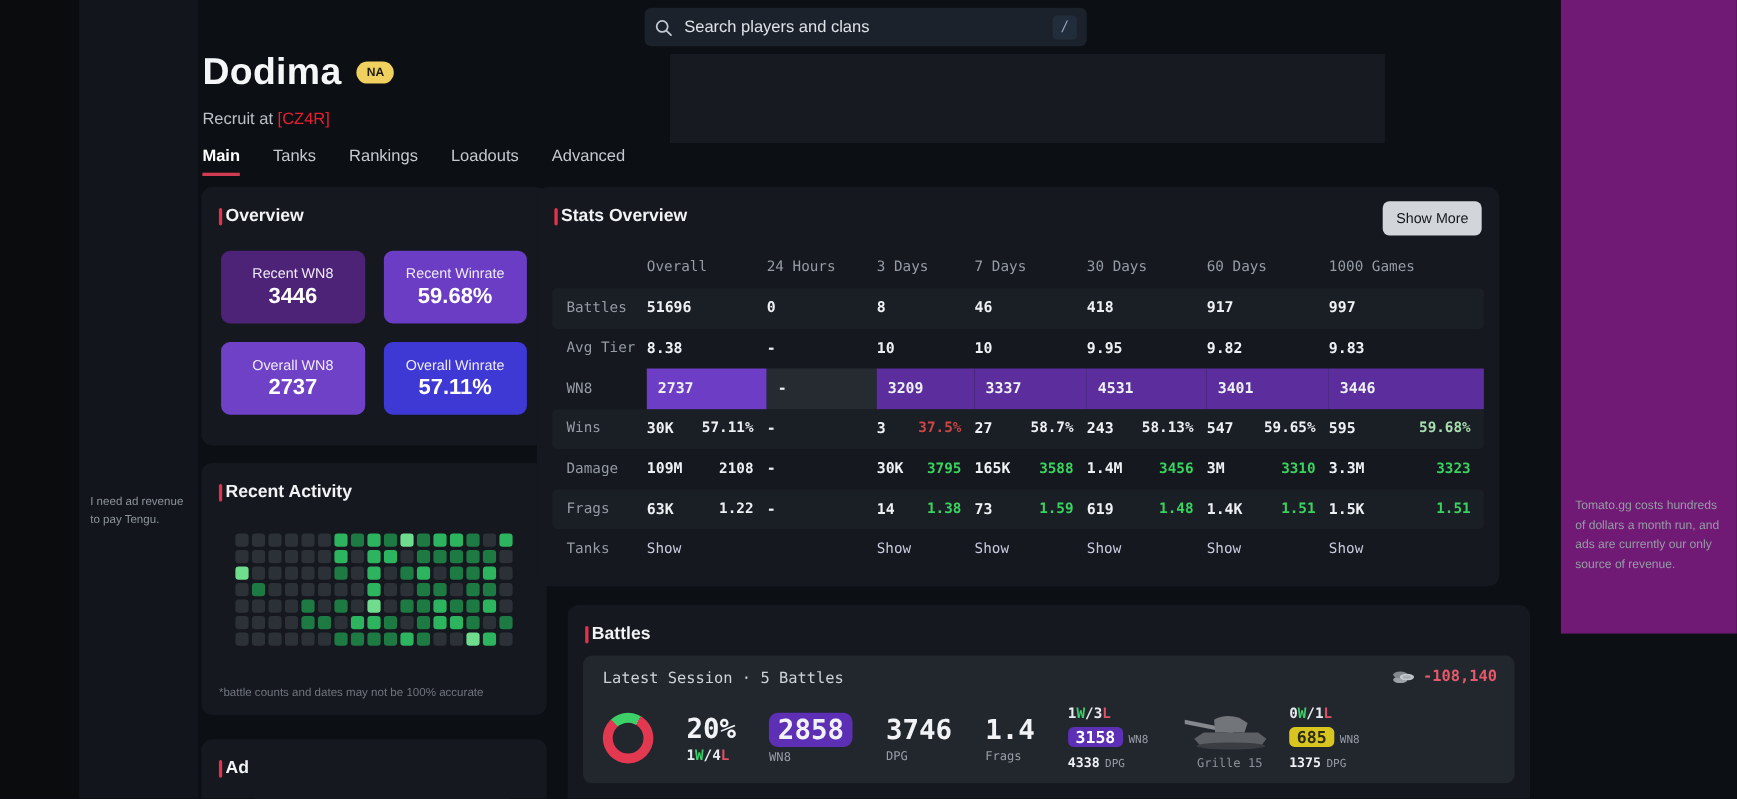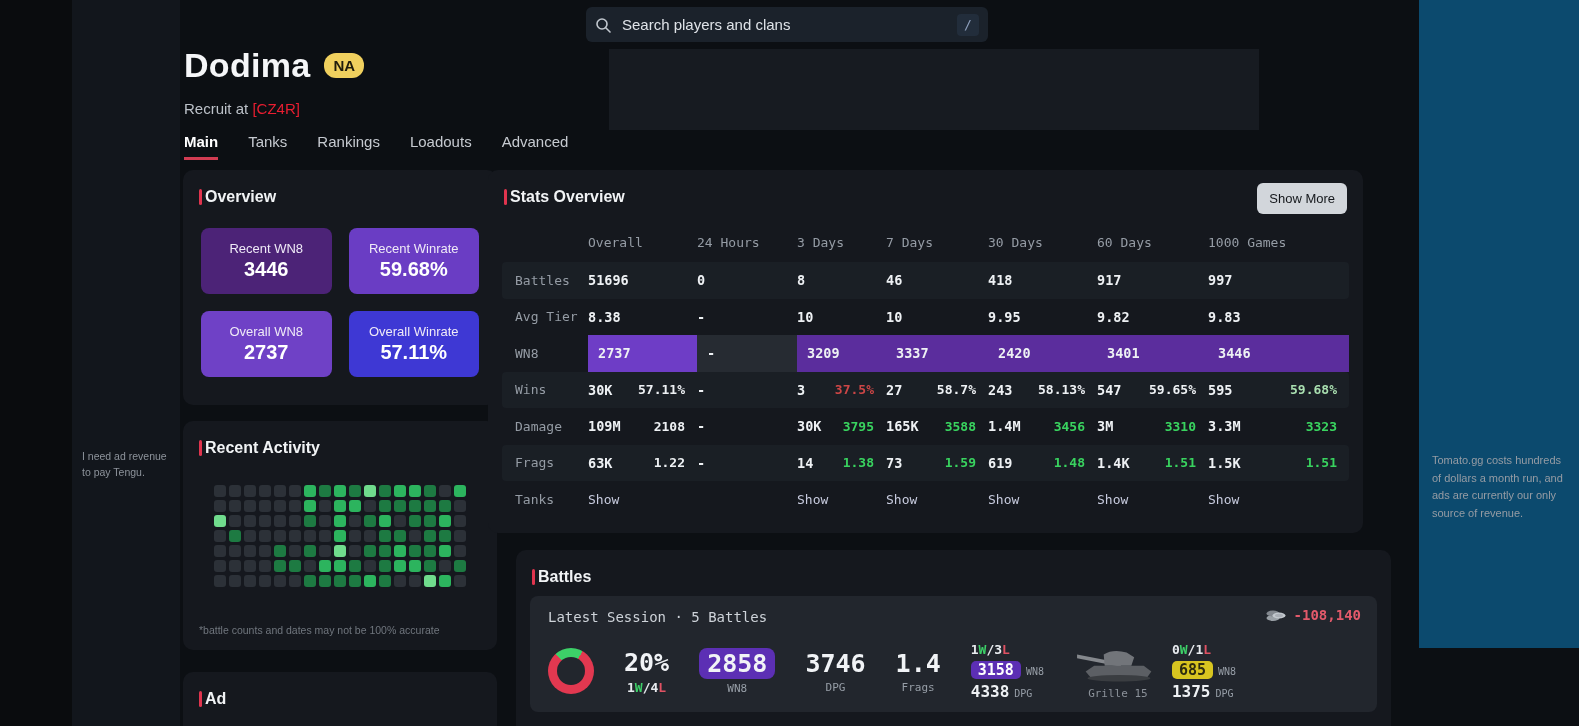--- a/index.html
+++ b/index.html
@@ -6,37 +6,37 @@
   body{
     width:1579px;height:726px;position:relative;overflow:hidden;
     background:#0c0f13;font-family:"Liberation Sans",sans-serif;
   }
   .mono{font-family:"DejaVu Sans Mono",monospace}
 
   
   .left-gutter{position:absolute;left:0;top:0;width:72px;height:726px;background:#0a0c0e}
   .left-panel{position:absolute;left:72px;top:0;width:108px;height:726px;background:#12161c;box-sizing:border-box}
   .left-note{margin-top:448px;padding:0 10px;font-size:10.5px;line-height:1.55;color:#8d939b}
-  .right-panel{position:absolute;left:1419px;top:0;width:160px;height:648px;background:#0c4a6e;box-sizing:border-box}
+  .right-panel{position:absolute;left:1419px;top:0;width:160px;height:576px;background:#701a75;box-sizing:border-box}
   .right-note{margin-top:452px;padding:0 13px;font-size:11px;line-height:1.6;color:#969ca4}
 
   
   .search-bar{position:absolute;left:586px;top:7px;width:402px;height:35px;background:#1b222b;
     border-radius:6px;display:flex;align-items:center;gap:9px;padding:0 9px;box-sizing:border-box}
   .search-input{flex:1;background:transparent;border:none;outline:none;color:#e7eaee;font-size:15px;font-family:"Liberation Sans",sans-serif}
   .search-input::placeholder{color:#dfe3e8}
   .kbd{width:22px;height:22px;background:#222d3b;border-radius:4px;color:#8fa0bd;font-size:13px;
     display:flex;align-items:center;justify-content:center;font-family:"DejaVu Sans Mono",monospace}
 
   .top-ad{position:absolute;left:609px;top:49px;width:650px;height:81px;background:#171b21}
 
   
   .player-row{position:absolute;left:184px;top:46px;display:flex;align-items:center;gap:14px}
   .player-name{font-size:34px;font-weight:800;color:#f5f6f8;letter-spacing:.3px}
-  .region-badge{background:#f0d05e;color:#201c0c;font-size:15px;font-weight:800;padding:4px 9px;border-radius:12px}
+  .region-badge{background:#f0d05e;color:#201c0c;font-size:11px;font-weight:800;padding:4px 9px;border-radius:12px}
   .player-sub{position:absolute;left:184px;top:100px;font-size:15px;color:#bcc1c8}
   .clan-tag{color:#ea1e31;cursor:pointer}
 
   
   .tabs{position:absolute;left:184px;top:133px;display:flex;gap:30px;font-size:15px}
   .tab{color:#c6cad0;padding-bottom:7px;cursor:pointer}
   .tab.active{color:#ffffff;font-weight:700;border-bottom:3px solid #d23c52}
 
   
   .card{position:absolute;background:#15181e;border-radius:10px}
@@ -72,35 +72,35 @@
   .show-link{color:#c7cbde;font-size:13px;cursor:pointer}
 
   
   .session{position:absolute;left:14px;top:46px;width:847px;height:116px;background:#22262d;border-radius:8px}
   .session-title{position:absolute;left:18px;top:13px;font-size:14px;color:#ced3d9;font-family:"DejaVu Sans Mono",monospace}
   .session-credits{position:absolute;right:16px;top:11px;display:flex;align-items:center;gap:7px}
   .credits-text{color:#e35a6b;font-size:14px;font-weight:700;font-family:"DejaVu Sans Mono",monospace}
   .session-stats{position:absolute;left:18px;top:38px;right:8px;bottom:4px;display:flex;align-items:center;gap:30px;font-family:"DejaVu Sans Mono",monospace}
   .donut{width:46px;height:46px;border-radius:50%;background:conic-gradient(from 318deg,#3dd068 0 20%,#e23850 20% 100%);position:relative;flex:none}
   .donut::after{content:"";position:absolute;inset:9px;border-radius:50%;background:#22262d}
-  .metric{display:flex;flex-direction:column;align-items:center;gap:3px}
+  .metric{display:flex;flex-direction:column;gap:3px}
   .metric-value{font-size:25px;font-weight:700;color:#f1f3f6}
   .metric-label{font-size:11px;color:#979ea7}
   .badge-purple-lg{background:#5c2fb4;border-radius:8px;padding:1px 8px}
   .wl-line{font-size:13px;font-weight:700}
   .wlnum{color:#e8ebef}.wlw{color:#3dd068}.wll{color:#e05263}
   .tank-group{display:flex;align-items:center;gap:10px}
   .tank-fig{display:flex;flex-direction:column;align-items:center;gap:1px}
   .tank-name{font-size:11px;color:#8b9199}
   .tank-stats{display:flex;flex-direction:column;gap:3px;align-items:flex-start}
   .badge-sm{display:inline-block;border-radius:5px;padding:0 7px;font-size:15px;font-weight:700}
   .badge-sm.purple{background:#5c2fb4;color:#fff}
   .badge-sm.yellow{background:#d8c520;color:#2e2c10}
   .stat-unit{font-size:10px;color:#979ea7;margin-left:5px}
-  .dpg-val{font-size:16px;font-weight:700;color:#eef1f4}
+  .dpg-val{font-size:12px;font-weight:700;color:#eef1f4}
 </style>
 </head>
 <body>
 
 <div class="left-gutter"></div>
 <div class="left-panel">
   <div class="left-note">I need ad revenue to pay Tengu.</div>
 </div>
 <div class="right-panel">
   <div class="right-note">Tomato.gg costs hundreds of dollars a month run, and ads are currently our only source of revenue.</div>
@@ -370,21 +370,21 @@
         <div class="so-cell wn8cell" style="background: rgb(38, 43, 50);">
           <span class="so-val">-</span>
         </div>
         <div class="so-cell wn8cell" style="background: rgb(91, 45, 157);">
           <span class="so-val">3209</span>
         </div>
         <div class="so-cell wn8cell" style="background: rgb(91, 45, 157);">
           <span class="so-val">3337</span>
         </div>
         <div class="so-cell wn8cell" style="background: rgb(91, 45, 157);">
-          <span class="so-val">2420</span>
+          <span class="so-val">4531</span>
         </div>
         <div class="so-cell wn8cell" style="background: rgb(91, 45, 157);">
           <span class="so-val">3401</span>
         </div>
         <div class="so-cell wn8cell" style="background: rgb(91, 45, 157);">
           <span class="so-val">3446</span>
         </div>
       </div>
       <div class="so-row shaded">
         <div class="so-label">Wins</div>

